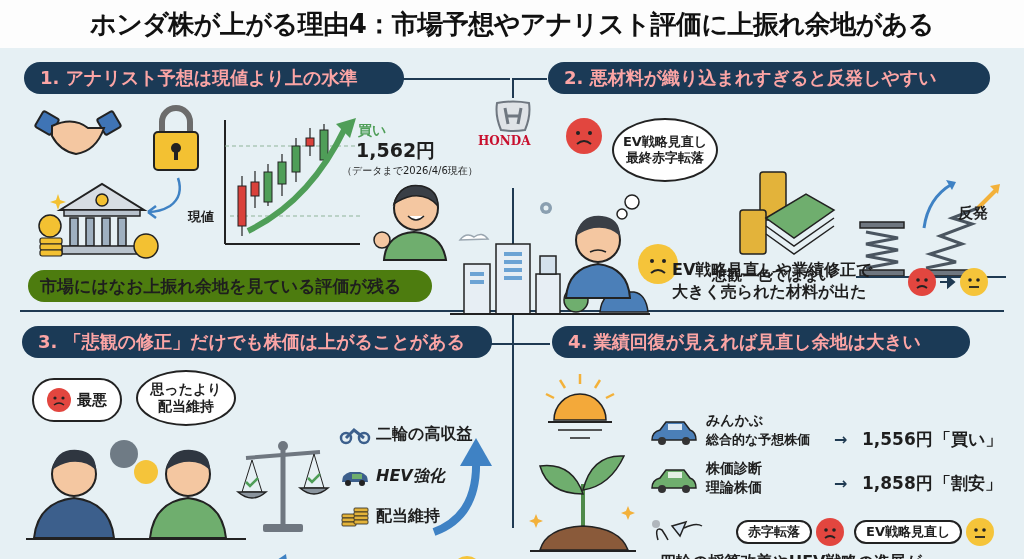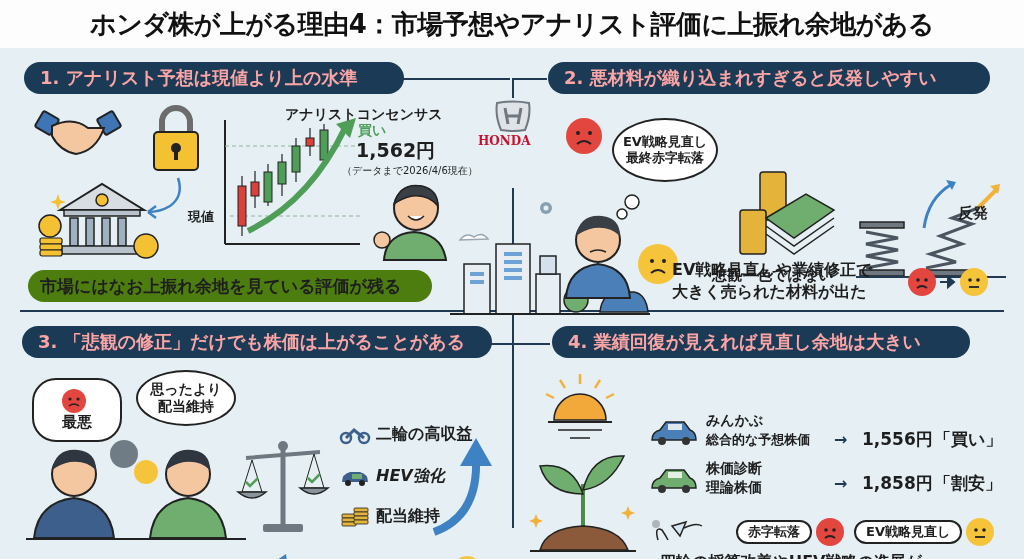--- a/index.html
+++ b/index.html
@@ -105,21 +105,20 @@
     <rect x="80" y="42" width="8" height="28" fill="#9fb0c0" stroke="#222" stroke-width="1.5"></rect>
     <rect x="24" y="70" width="80" height="8" fill="#b8c2cc" stroke="#222" stroke-width="1.5"></rect>
     <circle cx="12" cy="50" r="11" fill="#f3c132" stroke="#222" stroke-width="1.5"></circle>
     <rect x="2" y="62" width="22" height="6" rx="2" fill="#f3c132" stroke="#222" stroke-width="1.2"></rect>
     <rect x="2" y="68" width="22" height="6" rx="2" fill="#f3c132" stroke="#222" stroke-width="1.2"></rect>
     <rect x="2" y="74" width="22" height="6" rx="2" fill="#f3c132" stroke="#222" stroke-width="1.2"></rect>
     <circle cx="108" cy="70" r="12" fill="#f3c132" stroke="#222" stroke-width="1.5"></circle>
     <path d="M20 18 l2 6 l6 2 l-6 2 l-2 6 l-2 -6 l-6 -2 l6 -2 z" fill="#f3c132"></path>
   </svg>
 
-  <div class="txt bold" style="left:285px; top:58px; font-size:14px;">アナリストコンセンサス</div>
   <svg style="left:220px; top:68px;" width="150" height="130" viewBox="0 0 150 130">
     <line x1="5" y1="4" x2="5" y2="128" stroke="#222" stroke-width="2"></line>
     <line x1="5" y1="128" x2="140" y2="128" stroke="#222" stroke-width="2"></line>
     <line x1="5" y1="30" x2="140" y2="30" stroke="#8fb39a" stroke-width="1.2" stroke-dasharray="4 3"></line>
     <line x1="10" y1="100" x2="140" y2="100" stroke="#8fb39a" stroke-width="1.2" stroke-dasharray="4 3"></line>
 
     <line x1="22" y1="60" x2="22" y2="120" stroke="#222" stroke-width="1.2"></line>
       <rect x="18" y="70" width="8" height="40" fill="#d9413b" stroke="#222"></rect>
     <line x1="35" y1="55" x2="35" y2="92" stroke="#222" stroke-width="1.2"></line>
       <rect x="31" y="66" width="8" height="14" fill="#d9413b" stroke="#222"></rect>
@@ -252,21 +251,21 @@
         <circle cx="10" cy="12" r="1.8" fill="#222"></circle>
         <circle cx="18" cy="12" r="1.8" fill="#222"></circle>
         <line x1="9" y1="19" x2="19" y2="19" stroke="#222" stroke-width="1.8"></line>
       </svg>
   </div>
 
   <div class="banner" style="left:22px; top:278px; width:470px;">
     <span>3. 「悲観の修正」だけでも株価は上がることがある</span>
   </div>
 
-  <div class="bubble" style="left:32px; top:330px; width:90px; height:64px; border-radius:24px;flex-direction:column;">
+  <div class="bubble" style="left:32px; top:330px; width:90px; height:44px; border-radius:24px;">
     <span class="face red" style="position:relative; width:24px; height:24px; margin-right:6px;">
       <svg width="24" height="24" viewBox="0 0 24 24" style="position:static;">
           <circle cx="8" cy="10" r="1.6" fill="#222"></circle>
           <circle cx="16" cy="10" r="1.6" fill="#222"></circle>
           <path d="M7 17 Q12 13 17 17" fill="none" stroke="#222" stroke-width="1.6"></path>
         </svg>
     </span>
     <span style="font-size:15px;">最悪</span>
   </div>
   <div class="bubble" style="left:136px; top:322px; width:100px; height:56px;">

